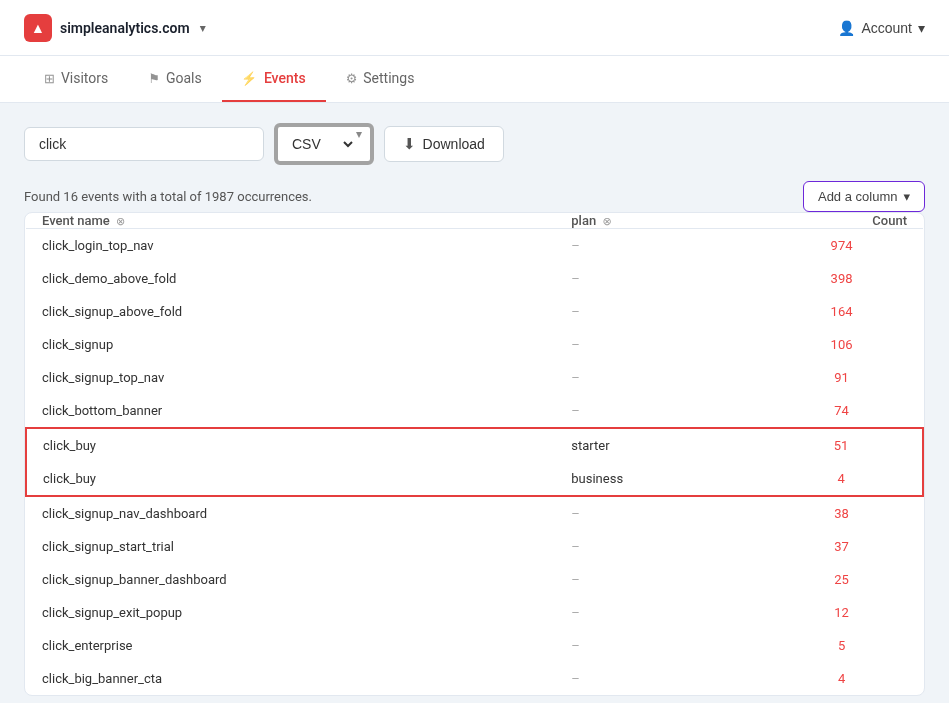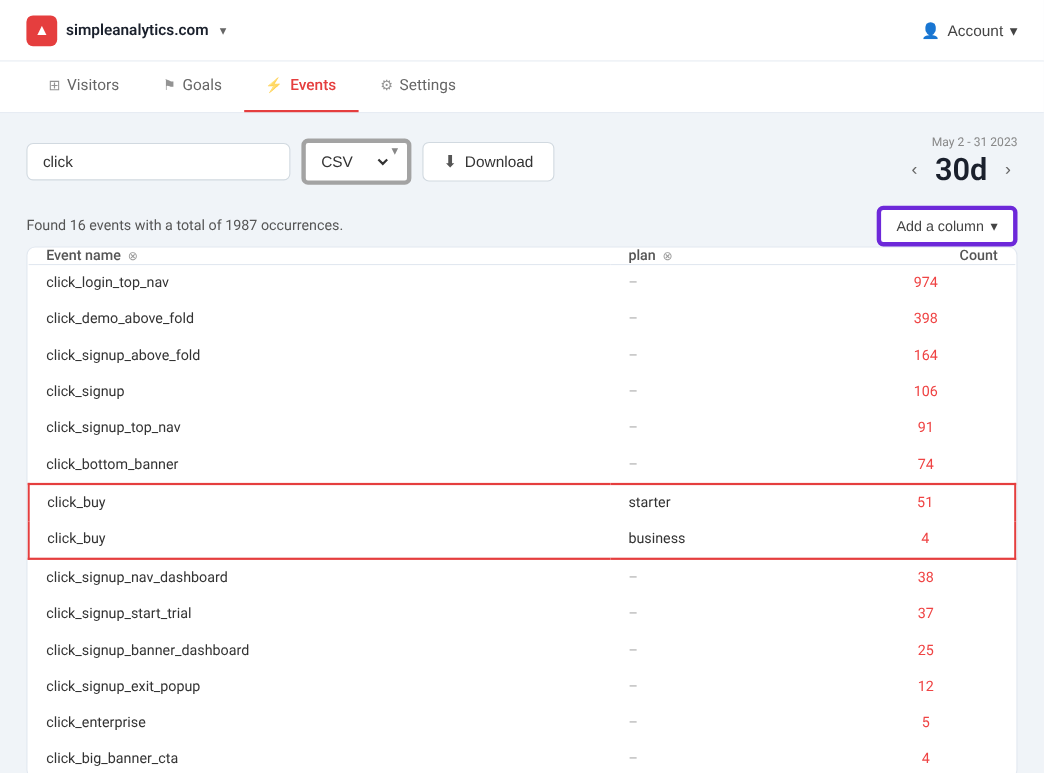--- a/index.html
+++ b/index.html
@@ -188,21 +188,21 @@
       justify-content: space-between;
     }
     .summary-text {
       font-size: 13px;
       color: #555;
     }
     .add-column-btn {
       display: flex;
       align-items: center;
       gap: 6px;
-      border: 4px solid #6d28d9;
+      border: 1px solid #6d28d9;
       border-radius: 6px;
       background: #fff;
       padding: 7px 14px;
       font-size: 13px;
       color: #444;
       cursor: pointer;
     }
 
     
     .table-container {
@@ -296,28 +296,20 @@
           <option>JSON</option>
         </select>
         <span style="padding-right:8px;color:#888;font-size:12px;">▾</span>
       </div>
       <button class="download-btn">
         <span class="download-icon">⬇</span>
         <span>Download</span>
       </button>
     </div>
 
-    <div class="date-range">
-      <span class="date-label">May 2 - 31 2023</span>
-      <div class="date-nav">
-        <button class="date-nav-btn">‹</button>
-        <span class="date-period">30d</span>
-        <button class="date-nav-btn">›</button>
-      </div>
-    </div>
   </div>
 
   <div class="summary-bar">
     <span class="summary-text">Found 16 events with a total of 1987 occurrences.</span>
     <button class="add-column-btn">
       <span>Add a column</span>
       <span>▾</span>
     </button>
   </div>
 

